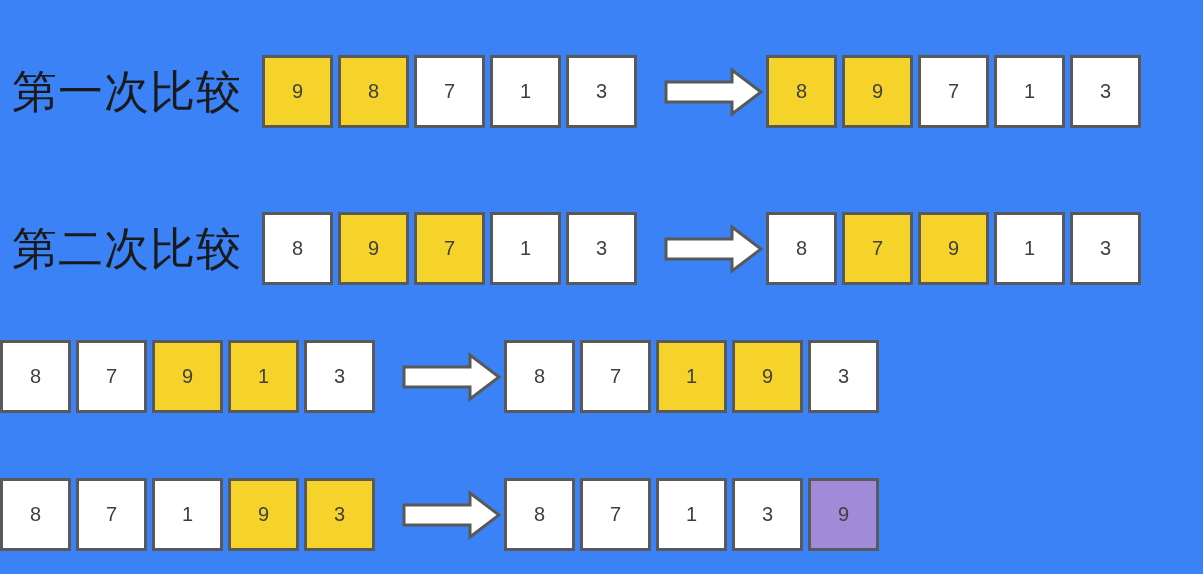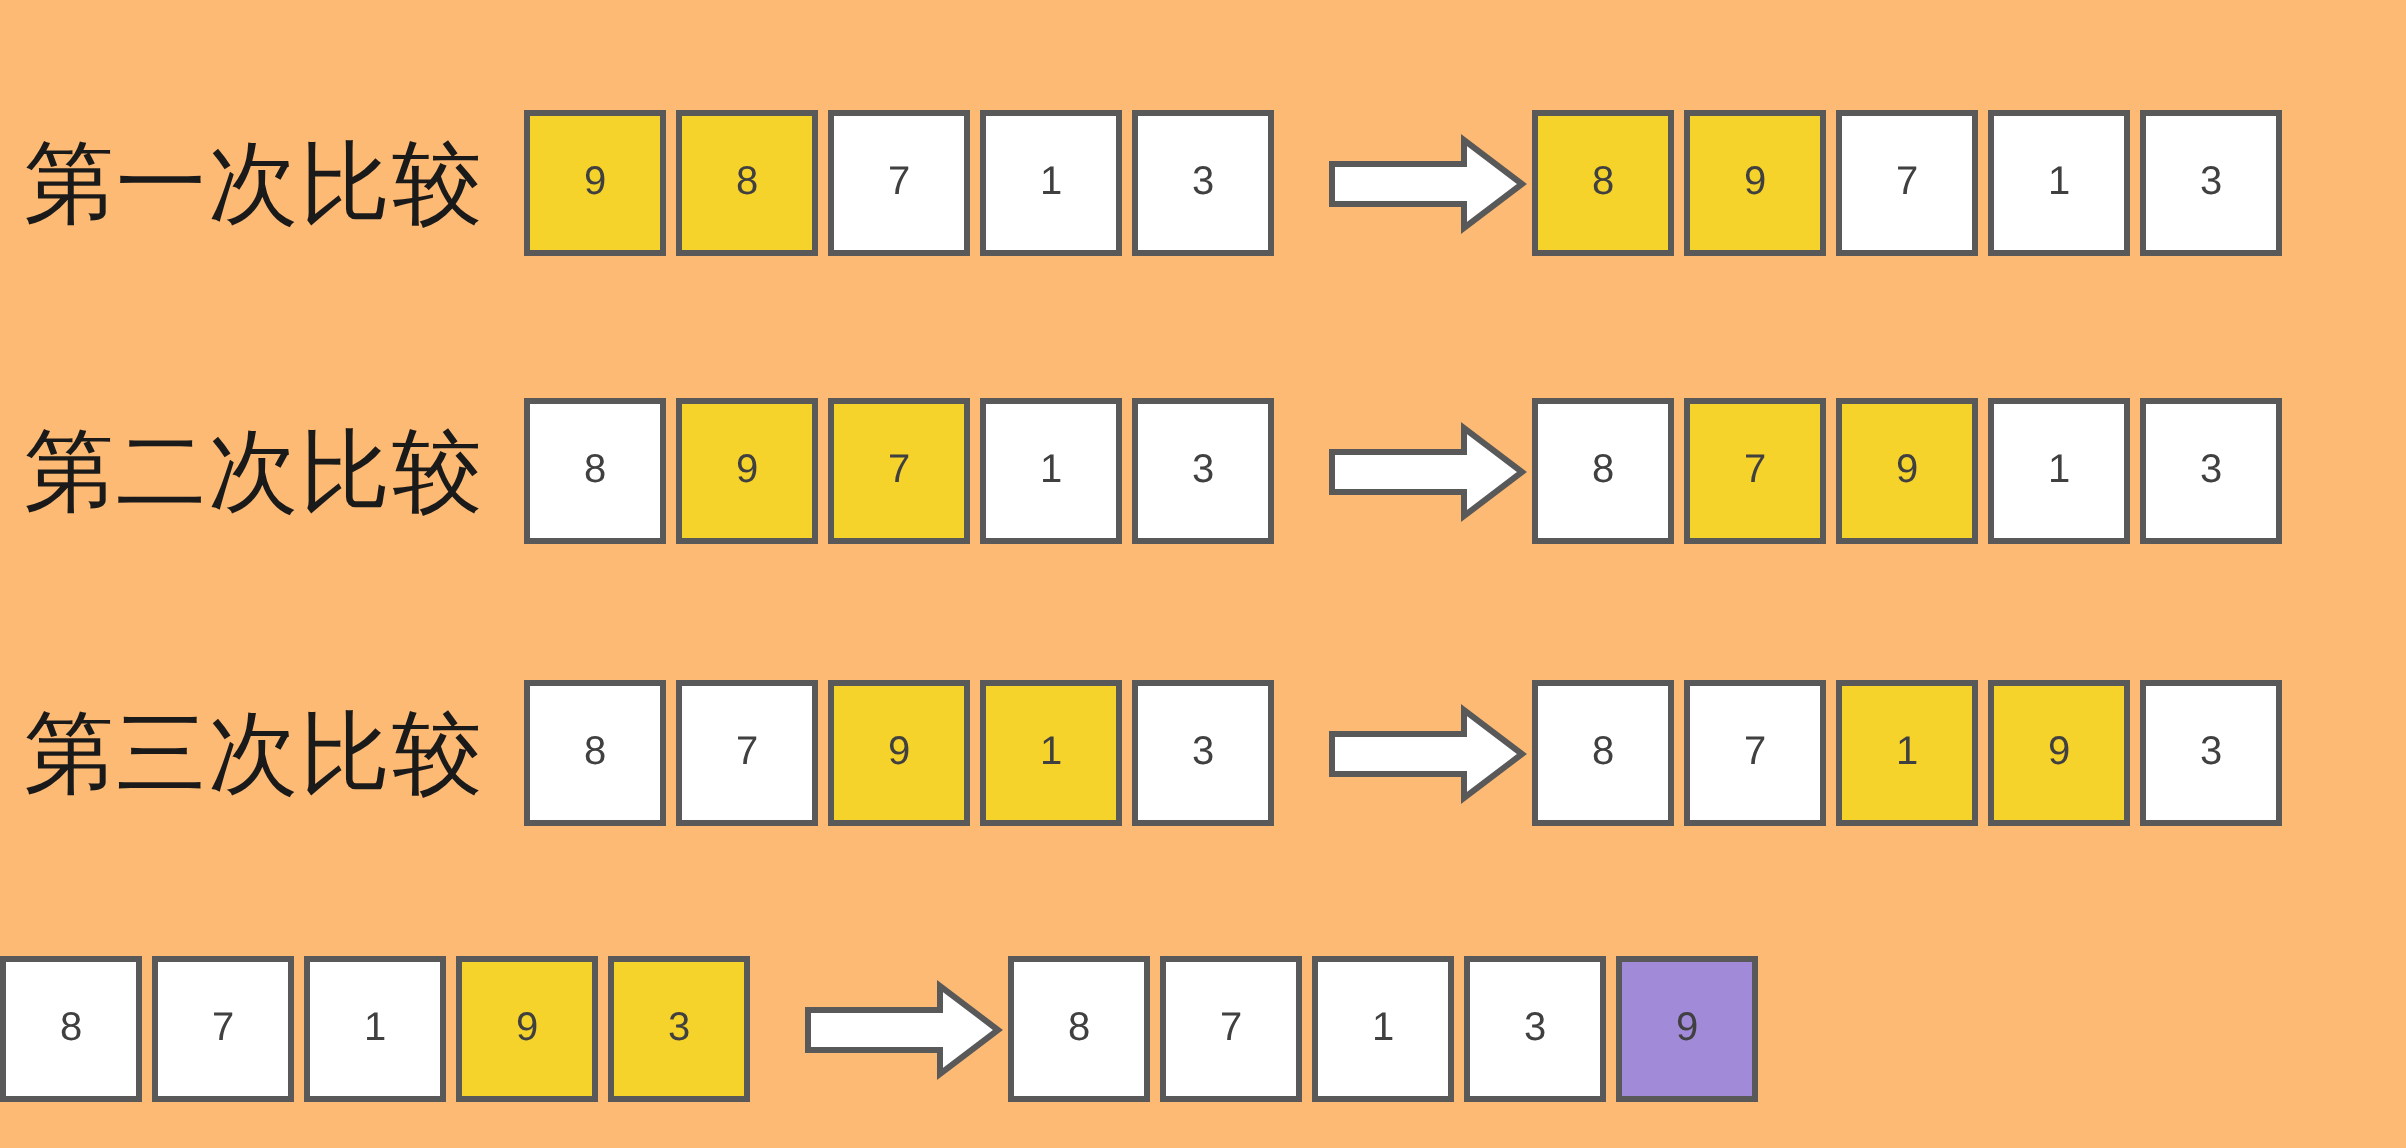--- a/index.html
+++ b/index.html
@@ -5,21 +5,21 @@
   html, body {
     margin: 0;
     padding: 0;
     background: #ffffff;
     font-family: "Liberation Sans", sans-serif;
   }
   .canvas {
     position: relative;
     width: 1203px;
     height: 574px;
-    background: #fdba74;
+    background: #3b82f6;
     overflow: hidden;
   }
   .row {
     position: absolute;
     left: 0;
     width: 100%;
     height: 73px;
     display: flex;
     align-items: center;
   }
@@ -80,21 +80,21 @@
     </svg>
     <div class="group">
       <div class="cell" data-highlight="yellow">8</div>
       <div class="cell" data-highlight="yellow">9</div>
       <div class="cell" data-highlight="none">7</div>
       <div class="cell" data-highlight="none">1</div>
       <div class="cell" data-highlight="none">3</div>
     </div>
   </div>
 
-  <div class="row" style="top:199px">
+  <div class="row" style="top:212px">
     <div class="label">第二次比较</div>
     <div class="group">
       <div class="cell" data-highlight="none">8</div>
       <div class="cell" data-highlight="yellow">9</div>
       <div class="cell" data-highlight="yellow">7</div>
       <div class="cell" data-highlight="none">1</div>
       <div class="cell" data-highlight="none">3</div>
     </div>
     <svg class="arrow" width="100" height="52" viewBox="0 0 100 52">
       <polygon points="2,16 68,16 68,4 97,26 68,48 68,36 2,36" fill="#ffffff" stroke="#595959" stroke-width="3"></polygon>
@@ -102,21 +102,20 @@
     <div class="group">
       <div class="cell" data-highlight="none">8</div>
       <div class="cell" data-highlight="yellow">7</div>
       <div class="cell" data-highlight="yellow">9</div>
       <div class="cell" data-highlight="none">1</div>
       <div class="cell" data-highlight="none">3</div>
     </div>
   </div>
 
   <div class="row" style="top:340px">
-    <div class="label">第三次比较</div>
     <div class="group">
       <div class="cell" data-highlight="none">8</div>
       <div class="cell" data-highlight="none">7</div>
       <div class="cell" data-highlight="yellow">9</div>
       <div class="cell" data-highlight="yellow">1</div>
       <div class="cell" data-highlight="none">3</div>
     </div>
     <svg class="arrow" width="100" height="52" viewBox="0 0 100 52">
       <polygon points="2,16 68,16 68,4 97,26 68,48 68,36 2,36" fill="#ffffff" stroke="#595959" stroke-width="3"></polygon>
     </svg>

